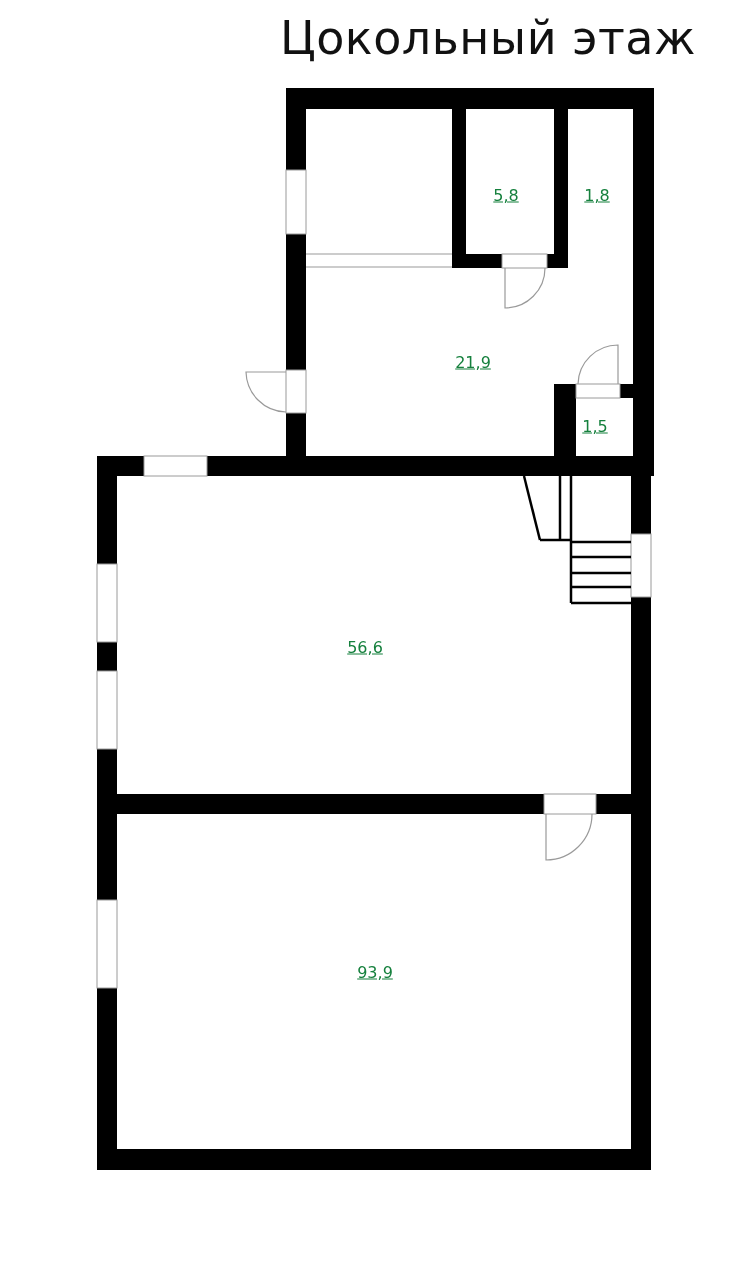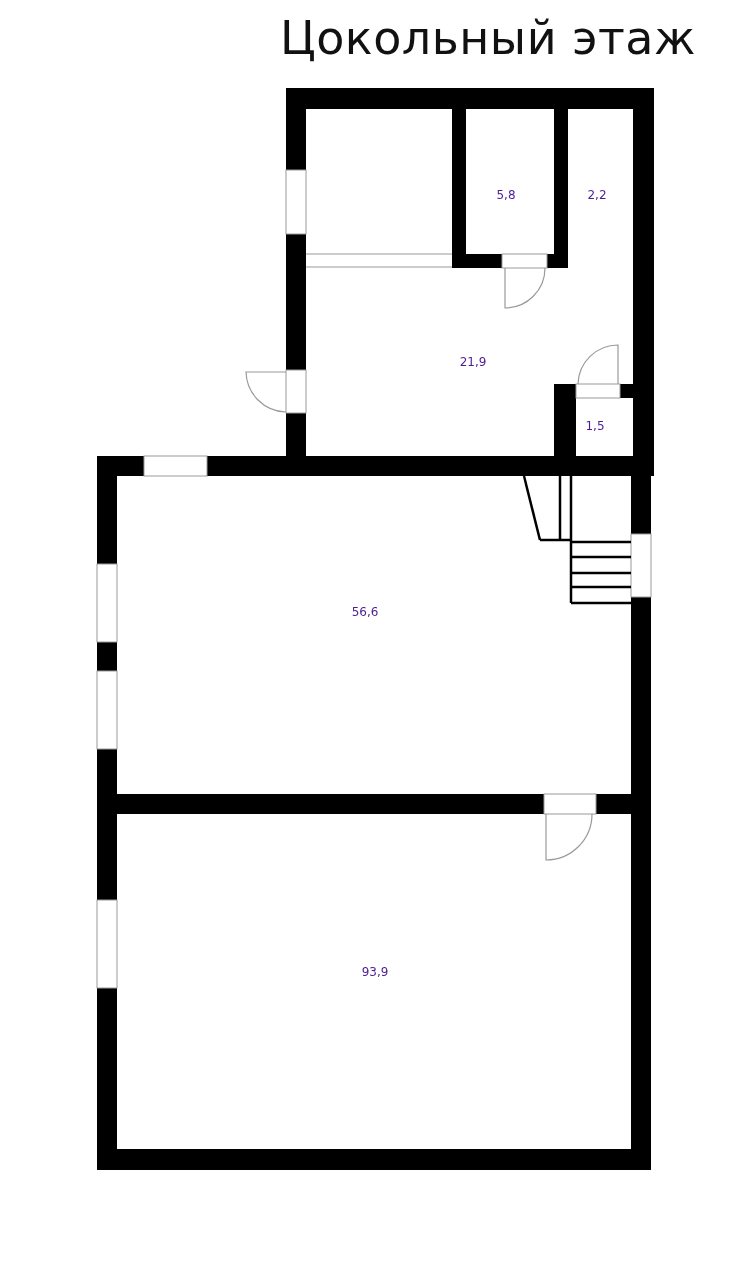--- a/index.html
+++ b/index.html
@@ -1,19 +1,19 @@
 <!DOCTYPE html>
 <html><head>
 <meta charset="utf-8">
 <style>
   html, body { margin:0; padding:0; background:#ffffff; }
   body { width:736px; height:1280px; position:relative; overflow:hidden; font-family:"DejaVu Sans", sans-serif; }
   .title { position:absolute; left:280px; top:8px; font-size:46px; color:#111; letter-spacing:0.5px; font-family:"DejaVu Sans", sans-serif; font-weight:normal; line-height:60px; }
   svg { position:absolute; left:0; top:0; }
-  .room-label { position:absolute; font-size:12px; color:#4c1d95; transform:translate(-50%,-50%); white-space:nowrap; font-family:"DejaVu Sans", sans-serif; }
+  .room-label { position:absolute; font-size:16px; color:#15803d; transform:translate(-50%,-50%); white-space:nowrap; font-family:"DejaVu Sans", sans-serif;text-decoration:underline; }
 </style>
 </head>
 <body>
 
 <div class="title">Цокольный этаж</div>
 
 <svg width="736" height="1280" viewBox="0 0 736 1280">
 
   <g fill="#000">
 
@@ -97,17 +97,17 @@
     <line x1="571" y1="476" x2="571" y2="603"></line>
     <line x1="571" y1="542" x2="631" y2="542"></line>
     <line x1="571" y1="557" x2="631" y2="557"></line>
     <line x1="571" y1="573" x2="631" y2="573"></line>
     <line x1="571" y1="587" x2="631" y2="587"></line>
     <line x1="571" y1="603" x2="631" y2="603"></line>
   </g>
 </svg>
 
 <div class="room-label" style="left:506px;top:195px;">5,8</div>
-<div class="room-label" style="left:597px;top:195px;">2,2</div>
+<div class="room-label" style="left:597px;top:195px;">1,8</div>
 <div class="room-label" style="left:457px;top:362px;margin-left:16px;">21,9</div>
 <div class="room-label" style="left:595px;top:426px;">1,5</div>
-<div class="room-label" style="left:365px;top:612px;">56,6</div>
+<div class="room-label" style="left:365px;top:647px;">56,6</div>
 <div class="room-label" style="left:375px;top:972px;">93,9</div>
 
 </body></html>

